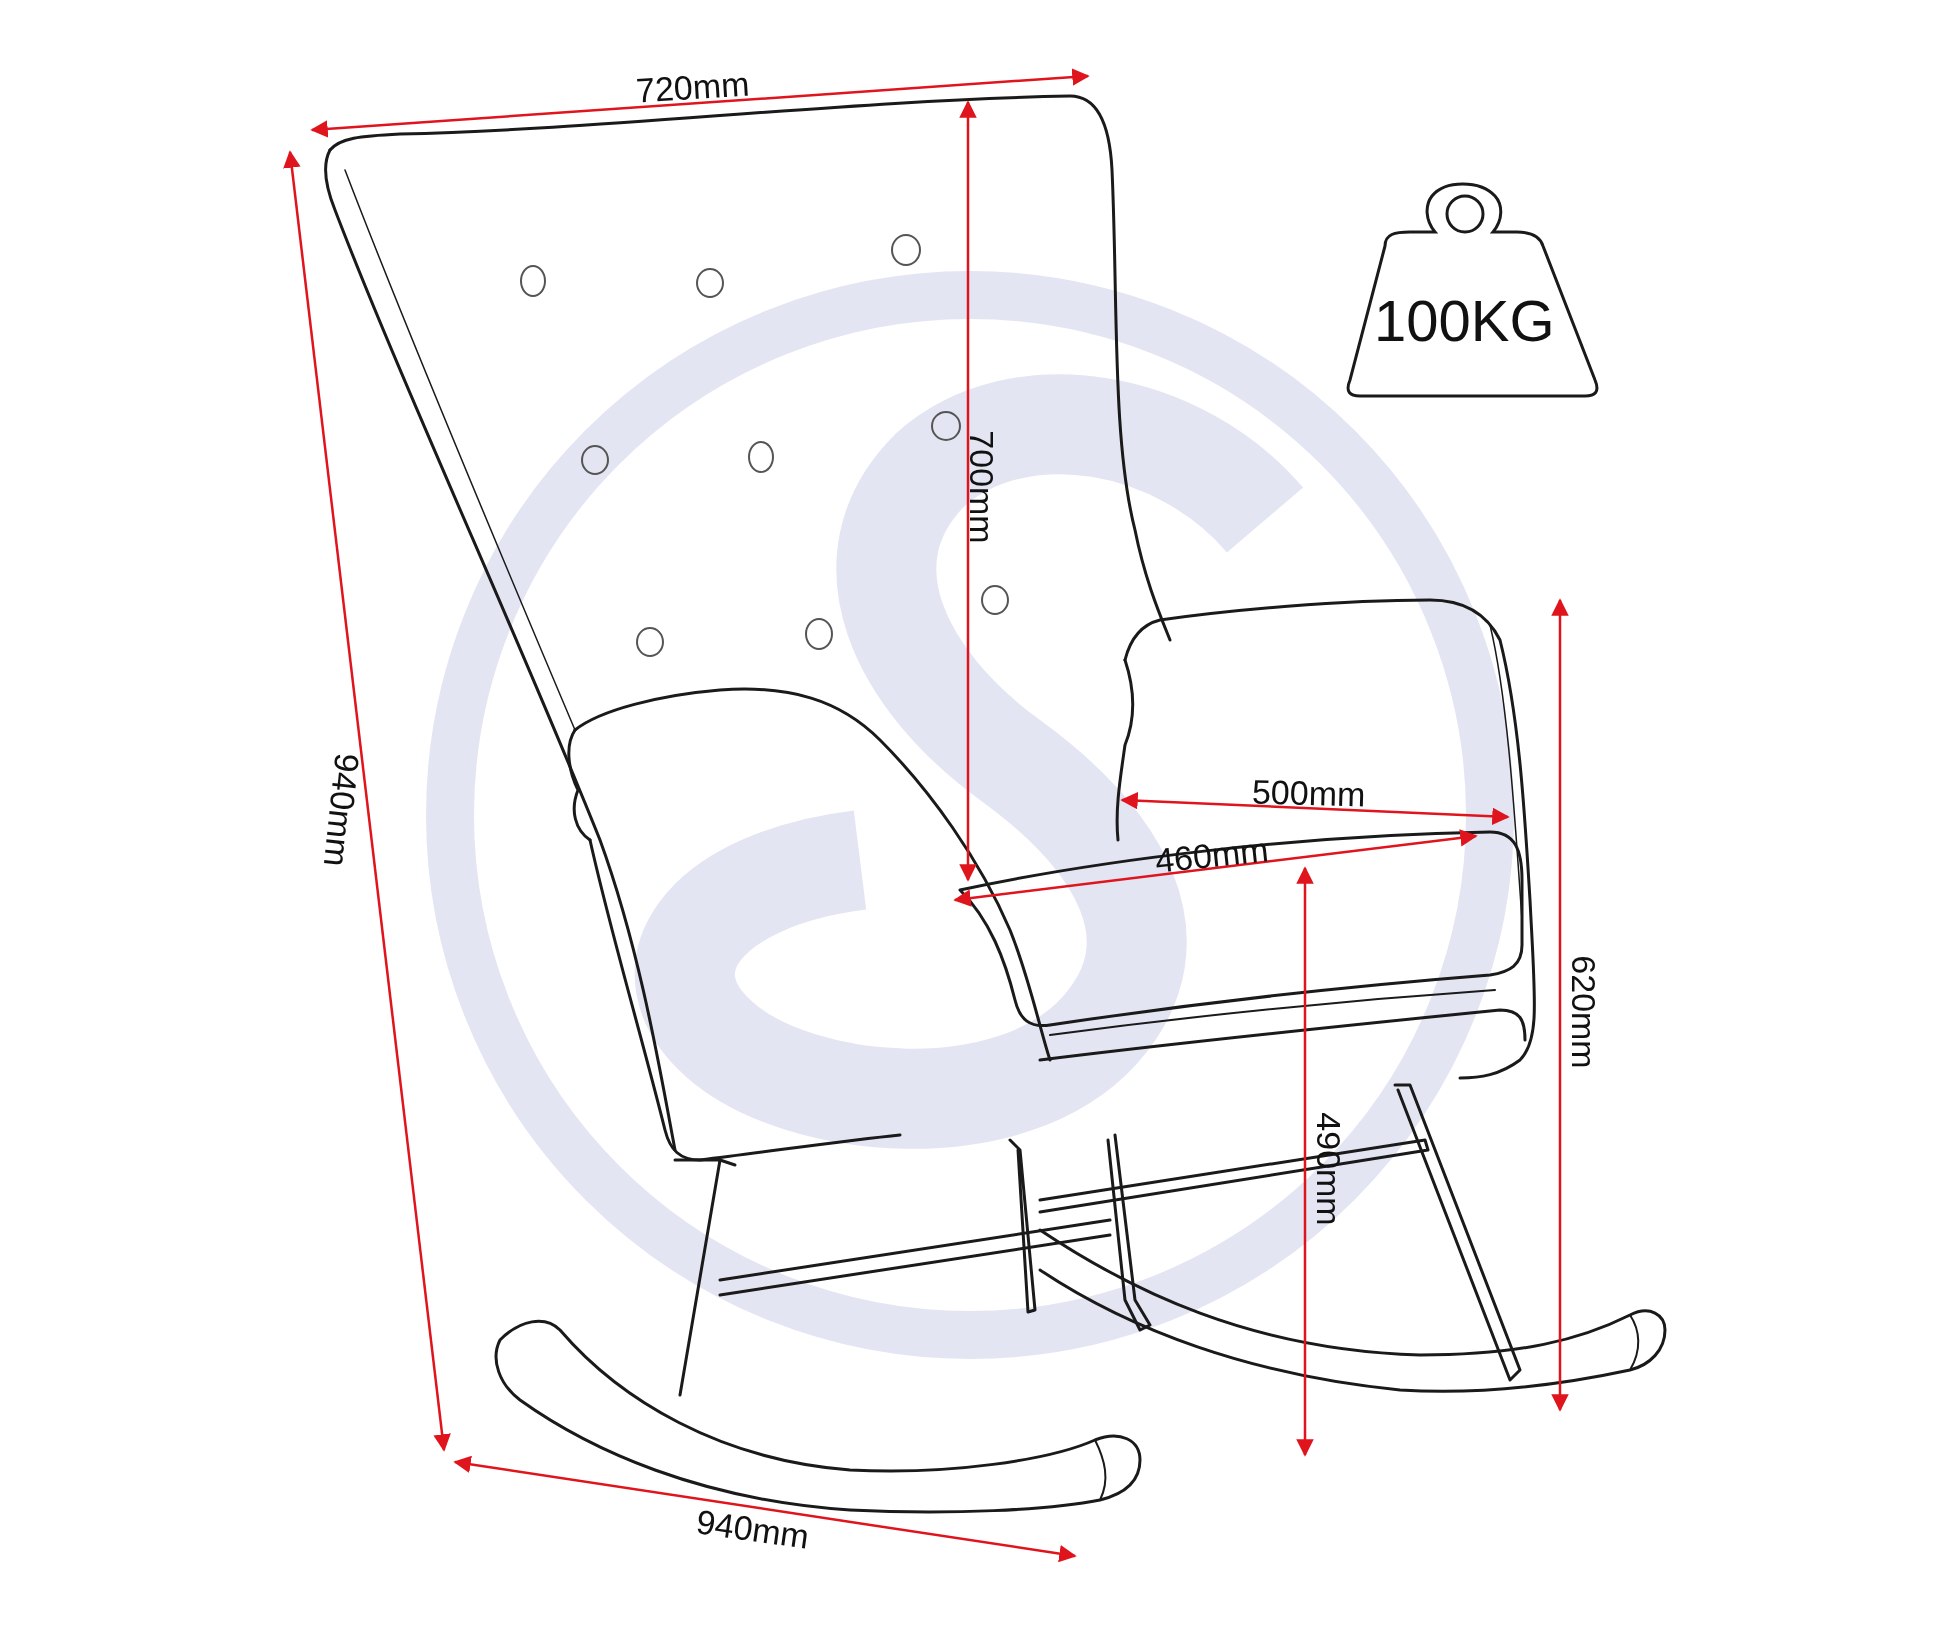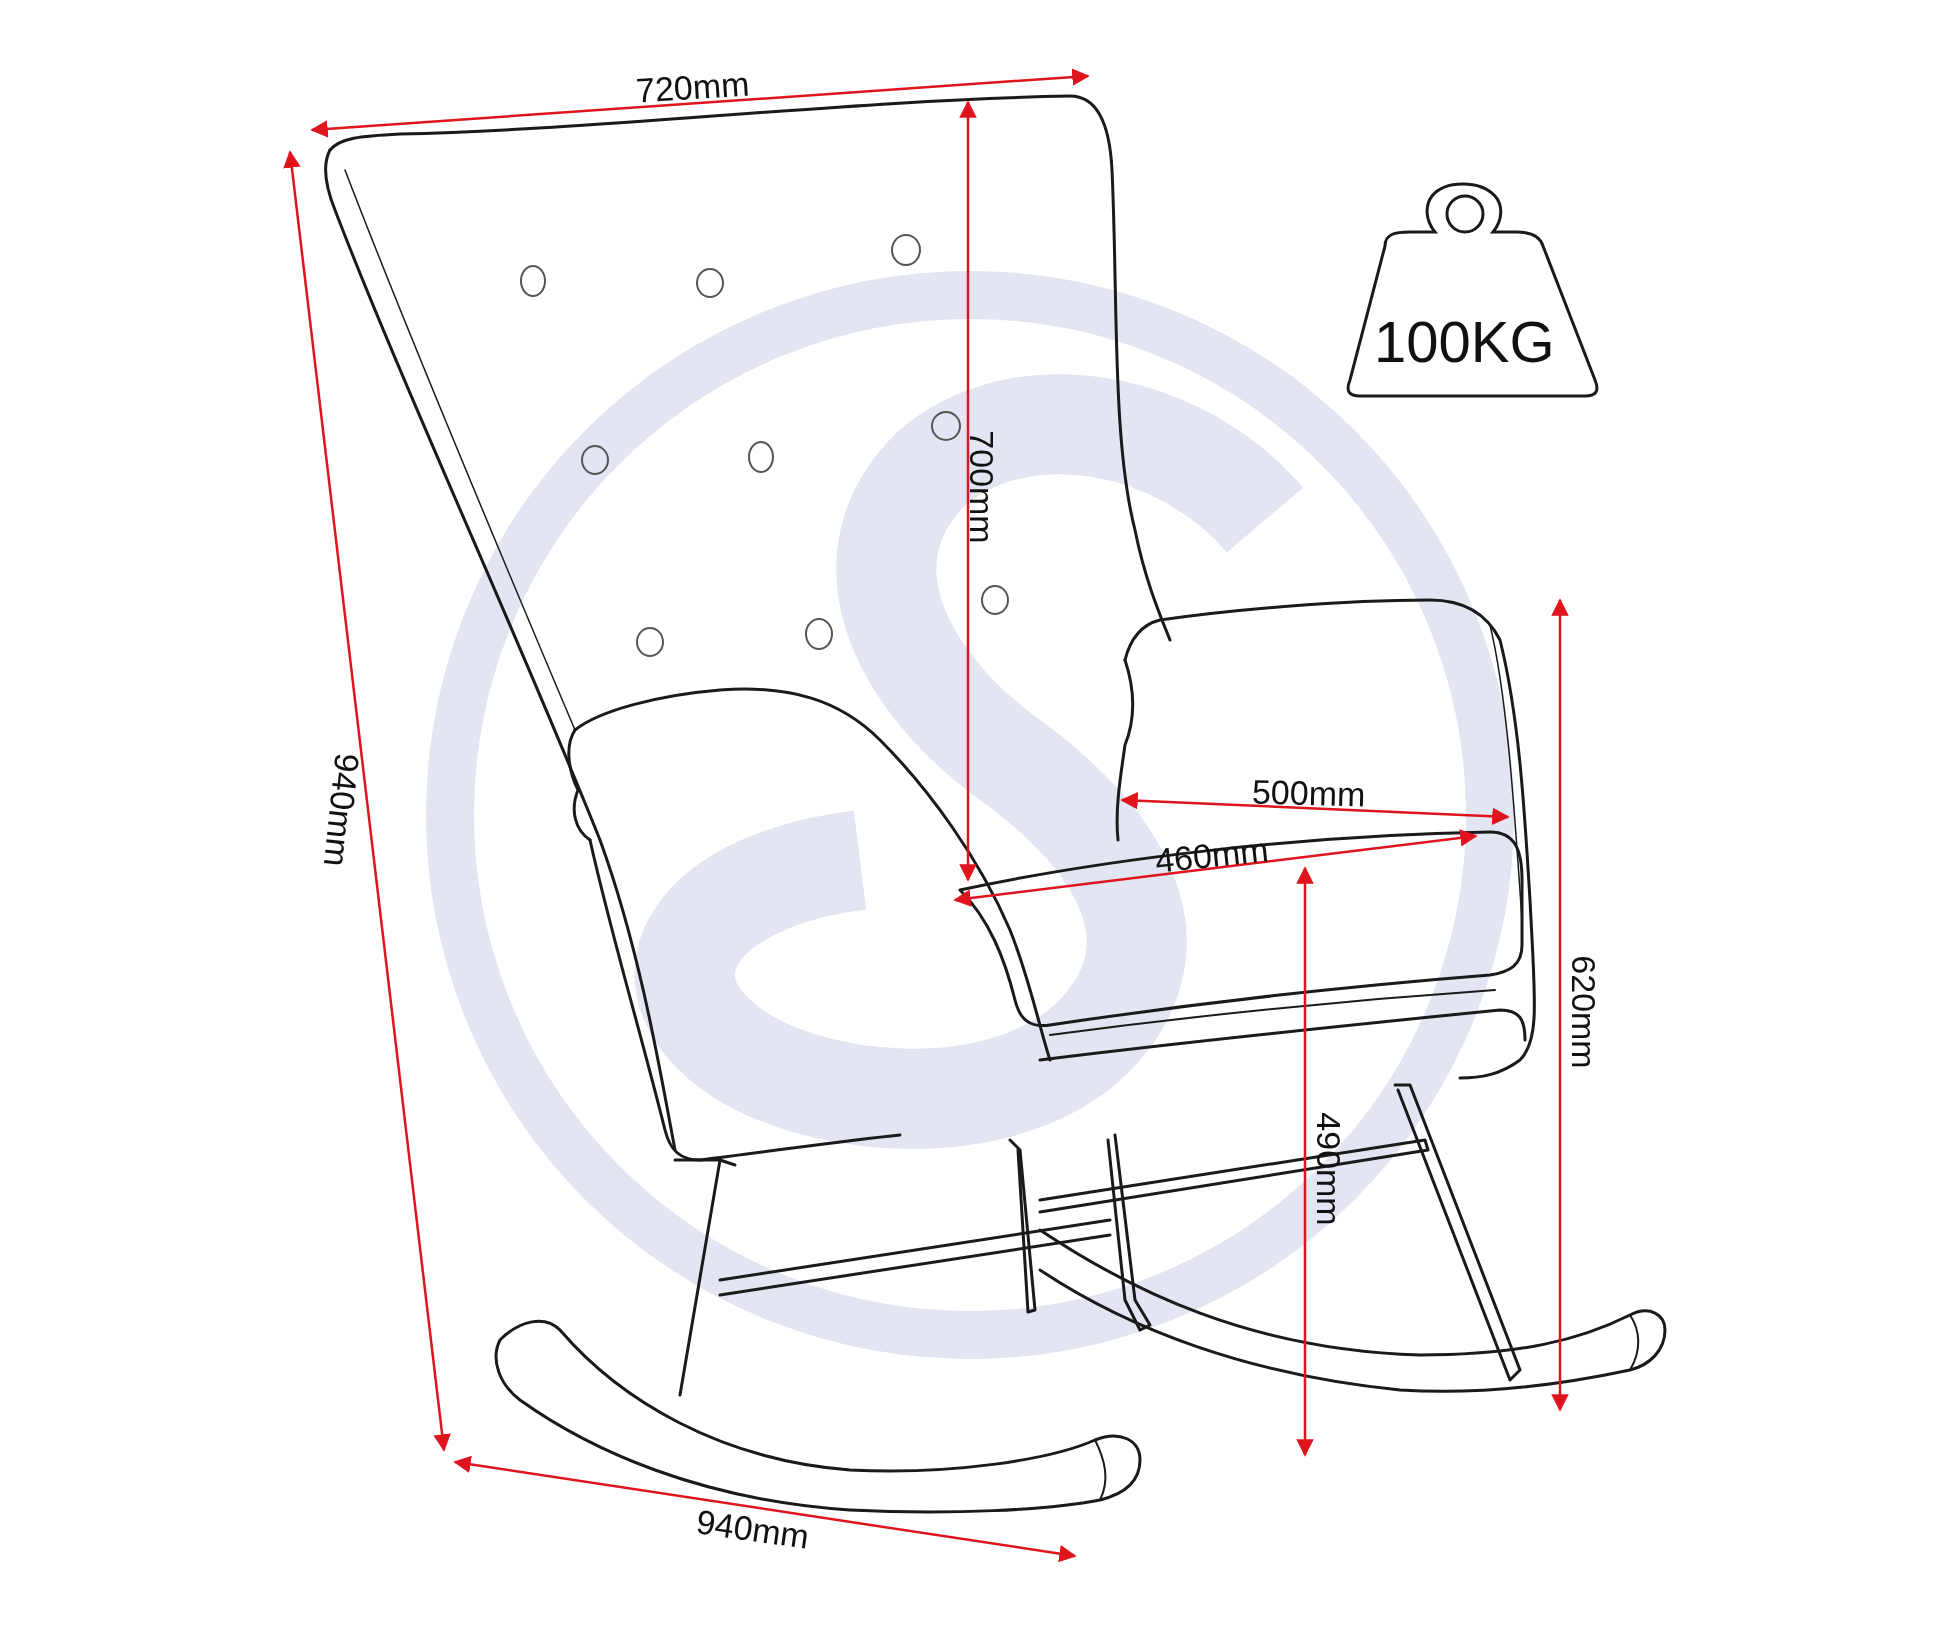--- a/index.html
+++ b/index.html
@@ -80,21 +80,21 @@
     <line x1="1305" y1="868" x2="1305" y2="1455" marker-start="url(#arr)" marker-end="url(#arr)"></line>
     <line x1="1560" y1="600" x2="1560" y2="1410" marker-start="url(#arr)" marker-end="url(#arr)"></line>
   </g>
 
   <g fill="#ffffff" stroke="#1a1a1a" stroke-width="3">
     <path d="M1385,246 C1385,234 1395,232 1410,232 L1435,232 C1425,220 1425,205 1432,196 C1445,180 1480,180 1495,196 C1503,205 1503,220 1493,232 L1517,232 C1530,232 1540,236 1543,246 L1595,380 C1600,392 1595,396 1585,396 L1360,396 C1350,396 1345,392 1350,380 Z"></path>
     <circle cx="1465" cy="214" r="18"></circle>
   </g>
 </svg>
 
-<div class="weight-text" style="left:1374px; top:313px;">100KG</div>
+<div class="weight-text" style="left:1374px; top:292px;">100KG</div>
 
 <div class="lbl" style="left:636px; top:70px; transform:rotate(-3.5deg);">720mm</div>
 <div class="lbl" style="left:925px; top:470px; transform:rotate(90deg);">700mm</div>
 <div class="lbl" style="left:285px; top:793px; transform:rotate(96deg);">940mm</div>
 <div class="lbl" style="left:696px; top:1512px; transform:rotate(8deg);">940mm</div>
 <div class="lbl" style="left:1252px; top:776px; transform:rotate(1.5deg);">500mm</div>
 <div class="lbl" style="left:1155px; top:838px; transform:rotate(-6deg);">460mm</div>
 <div class="lbl" style="left:1272px; top:1152px; transform:rotate(90deg);">490mm</div>
 <div class="lbl" style="left:1527px; top:995px; transform:rotate(90deg);">620mm</div>
 

